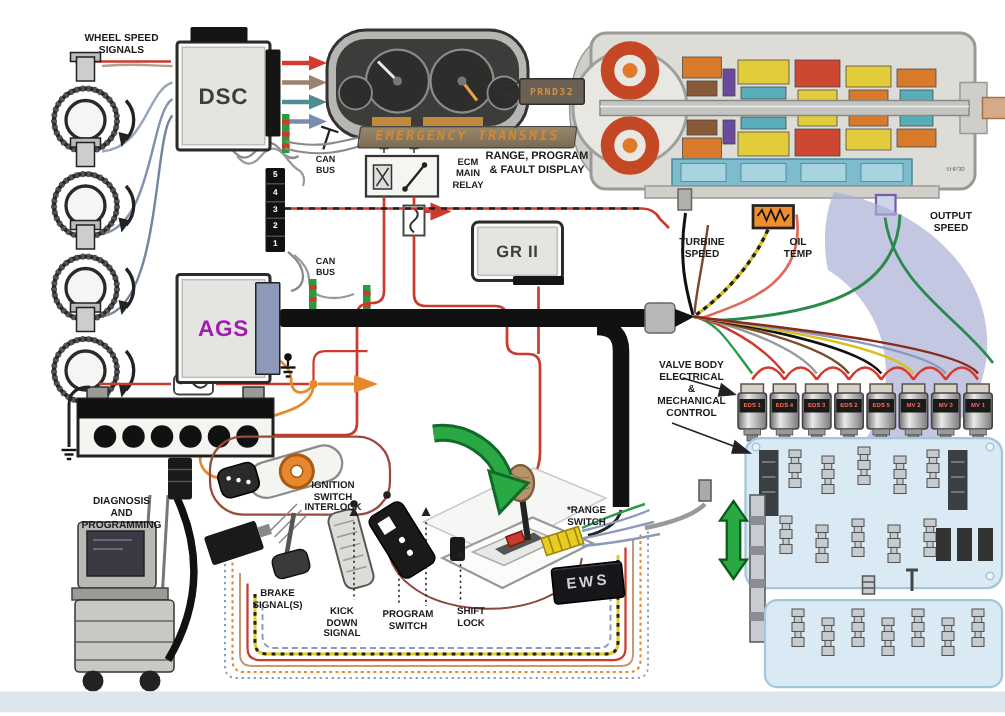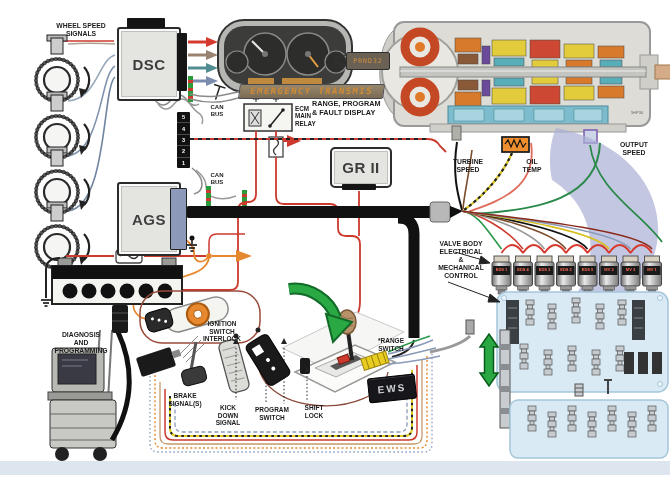--- a/index.html
+++ b/index.html
@@ -1,37 +1,37 @@
 <!DOCTYPE html>
 <html><head>
 <meta charset="utf-8">
 <style>
   html,body{margin:0;padding:0;background:#fff;}
   #canvas{position:relative;width:670px;height:475px;background:#ffffff;overflow:hidden;
           font-family:"Liberation Sans",sans-serif;}
   svg{position:absolute;left:0;top:0;z-index:1;}
   .lbl{position:absolute;z-index:4;font-weight:bold;font-size:6.8px;line-height:1.18;
        color:#1b1b1b;white-space:pre-line;text-align:center;}
-  .lbl.left{text-align:left}
+  .lbl.left{text-align:center}
   .module{position:absolute;z-index:3;background:#e4e4e1;border:2px solid #2b2b2b;border-radius:3px;
           box-shadow:inset 0 0 0 2px #fafafa, inset 0 0 0 3px #bfbfbc;
           display:flex;align-items:center;justify-content:center;
           font-weight:bold;font-size:15px;color:#3d3d3d;letter-spacing:.5px;}
   .conn{position:absolute;z-index:3;background:#151515;border-radius:1px;}
   .conn.blue{background:#8d99b8;border:1px solid #222;}
   .pins{position:absolute;z-index:4;background:#111;display:flex;flex-direction:column;border-radius:1px;}
   .pins div{flex:1;display:flex;align-items:center;justify-content:center;color:#fff;
             font-size:5.5px;font-weight:bold;border-bottom:1px solid #4a4a4a;}
   .pins div:last-child{border-bottom:none;}
   .banner{position:absolute;z-index:4;background:linear-gradient(#97876d,#7b6b53);color:#cf8a34;
           font-family:"DejaVu Sans Mono",monospace;font-size:9px;font-weight:bold;letter-spacing:1.4px;
           transform:skewX(-8deg);border:1px solid #4a4a4a;border-radius:2px;text-align:center;
           line-height:13px;overflow:hidden;}
   .geardisp{position:absolute;z-index:4;background:#6a6054;color:#d29040;border:1.5px solid #2e2e2e;
-          border-radius:2px;font-family:"DejaVu Sans Mono",monospace;font-size:6.5px;font-weight:normal;
+          border-radius:2px;font-family:"DejaVu Sans Mono",monospace;font-size:6.5px;font-weight:bold;
           letter-spacing:1px;display:flex;align-items:center;justify-content:center;}
   .ews{position:absolute;z-index:4;background:#16161b;color:#cfd2d8;border:1px solid #000;border-radius:3px;
        box-shadow:inset 0 1px 0 #3c3c46;transform:rotate(-6deg);display:flex;align-items:center;
        justify-content:center;font-weight:bold;font-size:10px;letter-spacing:2px;}
   .solbl{position:absolute;z-index:4;width:18px;text-align:center;font-weight:bold;font-size:4px;
          color:#ff6a52;letter-spacing:0;}
   .strip{position:absolute;z-index:2;left:0;top:461px;width:670px;height:16px;background:#dde6ef;}
 </style>
 </head>
 <body>
@@ -511,26 +511,26 @@
 <div class="conn" style="left:177px;top:33px;width:10px;height:58px"></div>
 
 <div class="pins" style="left:177px;top:112px;width:13px;height:56px">
   <div>5</div>
   <div>4</div>
   <div>3</div>
   <div>2</div>
   <div>1</div>
 </div>
 
-<div class="module" style="left:117px;top:182px;width:60px;height:70px;color:#404040">
+<div class="module" style="left:117px;top:182px;width:60px;height:70px;color:#a21caf">
   <span>AGS</span>
 </div>
 <div class="conn blue" style="left:170px;top:188px;width:15px;height:60px"></div>
 
-<div class="module" style="left:330px;top:147px;width:58px;height:37px;font-size:15px;border-radius:5px">
+<div class="module" style="left:314px;top:147px;width:58px;height:37px;font-size:11px;border-radius:5px">
   <span>GR II</span>
 </div>
 <div class="conn" style="left:342px;top:184px;width:34px;height:6px"></div>
 
 <div class="ews" style="left:368px;top:376px;width:46px;height:23px">
   <span>EWS</span>
 </div>
 
 <div class="banner" style="left:239px;top:84px;width:143px;height:13px">EMERGENCY TRANSMIS</div>
 <div class="geardisp" style="left:346px;top:52px;width:42px;height:16px">PRND32</div>

